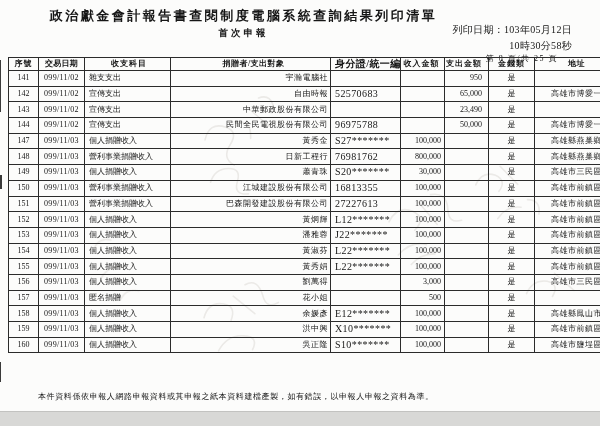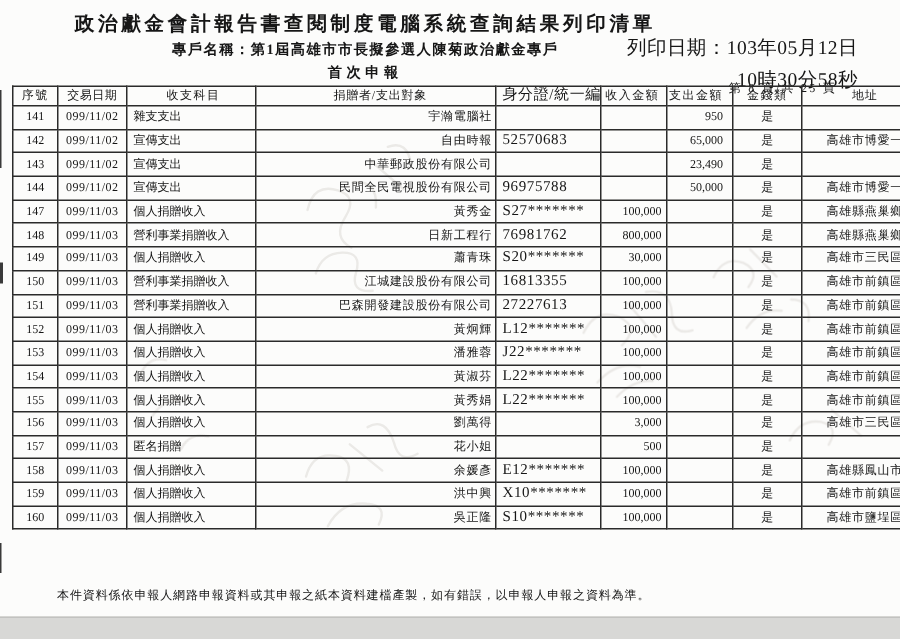--- a/index.html
+++ b/index.html
@@ -5,26 +5,26 @@
   html,body{margin:0;padding:0;}
   body{
     width:600px;height:426px;position:relative;overflow:hidden;
     background:#fcfcfb;color:#161616;
     font-family:"Liberation Serif","DejaVu Serif",serif;
   }
   .page-header{position:absolute;top:7px;left:0;width:487px;text-align:center;}
   .title{font-size:13px;font-weight:bold;letter-spacing:2.5px;}
   .subtitle{font-size:9.5px;font-weight:bold;letter-spacing:1px;margin-top:2px;}
   .report-type{font-size:9.5px;font-weight:bold;letter-spacing:3px;margin-top:2px;}
-  .print-info{position:absolute;top:22px;right:28px;text-align:right;font-size:13px;line-height:1.6;letter-spacing:0.3px;}
+  .print-info{position:absolute;top:22px;right:28px;text-align:right;font-size:10px;line-height:1.6;letter-spacing:0.3px;}
   .page-info{position:absolute;top:53px;right:42px;font-size:8px;letter-spacing:1.5px;}
 
   table.report{position:absolute;top:57px;left:8px;width:590px;border-collapse:collapse;table-layout:fixed;}
   th,td{border:1px solid #2b2b2b;font-size:8px;line-height:1;padding:0 2px;white-space:nowrap;overflow:hidden;}
-  th{height:12px;font-weight:normal;text-align:center !important;letter-spacing:1px;padding:0 1px;}
+  th{height:12px;font-weight:bold;text-align:center !important;letter-spacing:1px;padding:0 1px;}
   td{height:14.7px;}
   .col-seq{width:30px;text-align:center;}
   .col-date{width:46px;text-align:center;letter-spacing:0.3px;}
   .col-category{width:86px;text-align:left;padding-left:4px;}
   .col-payee{width:160px;text-align:right;padding-left:7px;letter-spacing:0.5px;}
   .col-id{width:70px;text-align:left;padding-left:4px;font-size:10px;letter-spacing:0.4px;margin-top:28px;}
   .col-income{width:44px;text-align:right;padding-right:3px;}
   .col-expense{width:44px;text-align:right;padding-right:6px;}
   .col-monetary{width:46px;text-align:center;}
   .col-address{width:84px;text-align:center;letter-spacing:0.5px;}
@@ -61,21 +61,20 @@
       <path d="M498 290 q12 -10 24 -2 q10 8 -2 16 M532 284 l10 24"></path>
     </g>
     <g transform="rotate(-25 120 260)">
       <path d="M100 240 q10 -10 20 -2 M96 268 q12 -8 24 0 M104 296 q10 -8 20 0"></path>
     </g>
   </g>
 </svg>
 
 <div class="page-header">
   <div class="title">政治獻金會計報告書查閱制度電腦系統查詢結果列印清單</div>
-  <div class="subtitle">專戶名稱：第1屆高雄市市長擬參選人陳菊政治獻金專戶</div>
   <div class="report-type">首次申報</div>
 </div>
 
 <div class="print-info">
   <div>列印日期：103年05月12日</div>
   <div>10時30分58秒</div>
 </div>
 <div class="page-info">第 8 頁/共 25 頁</div>
 
 <table class="report">

